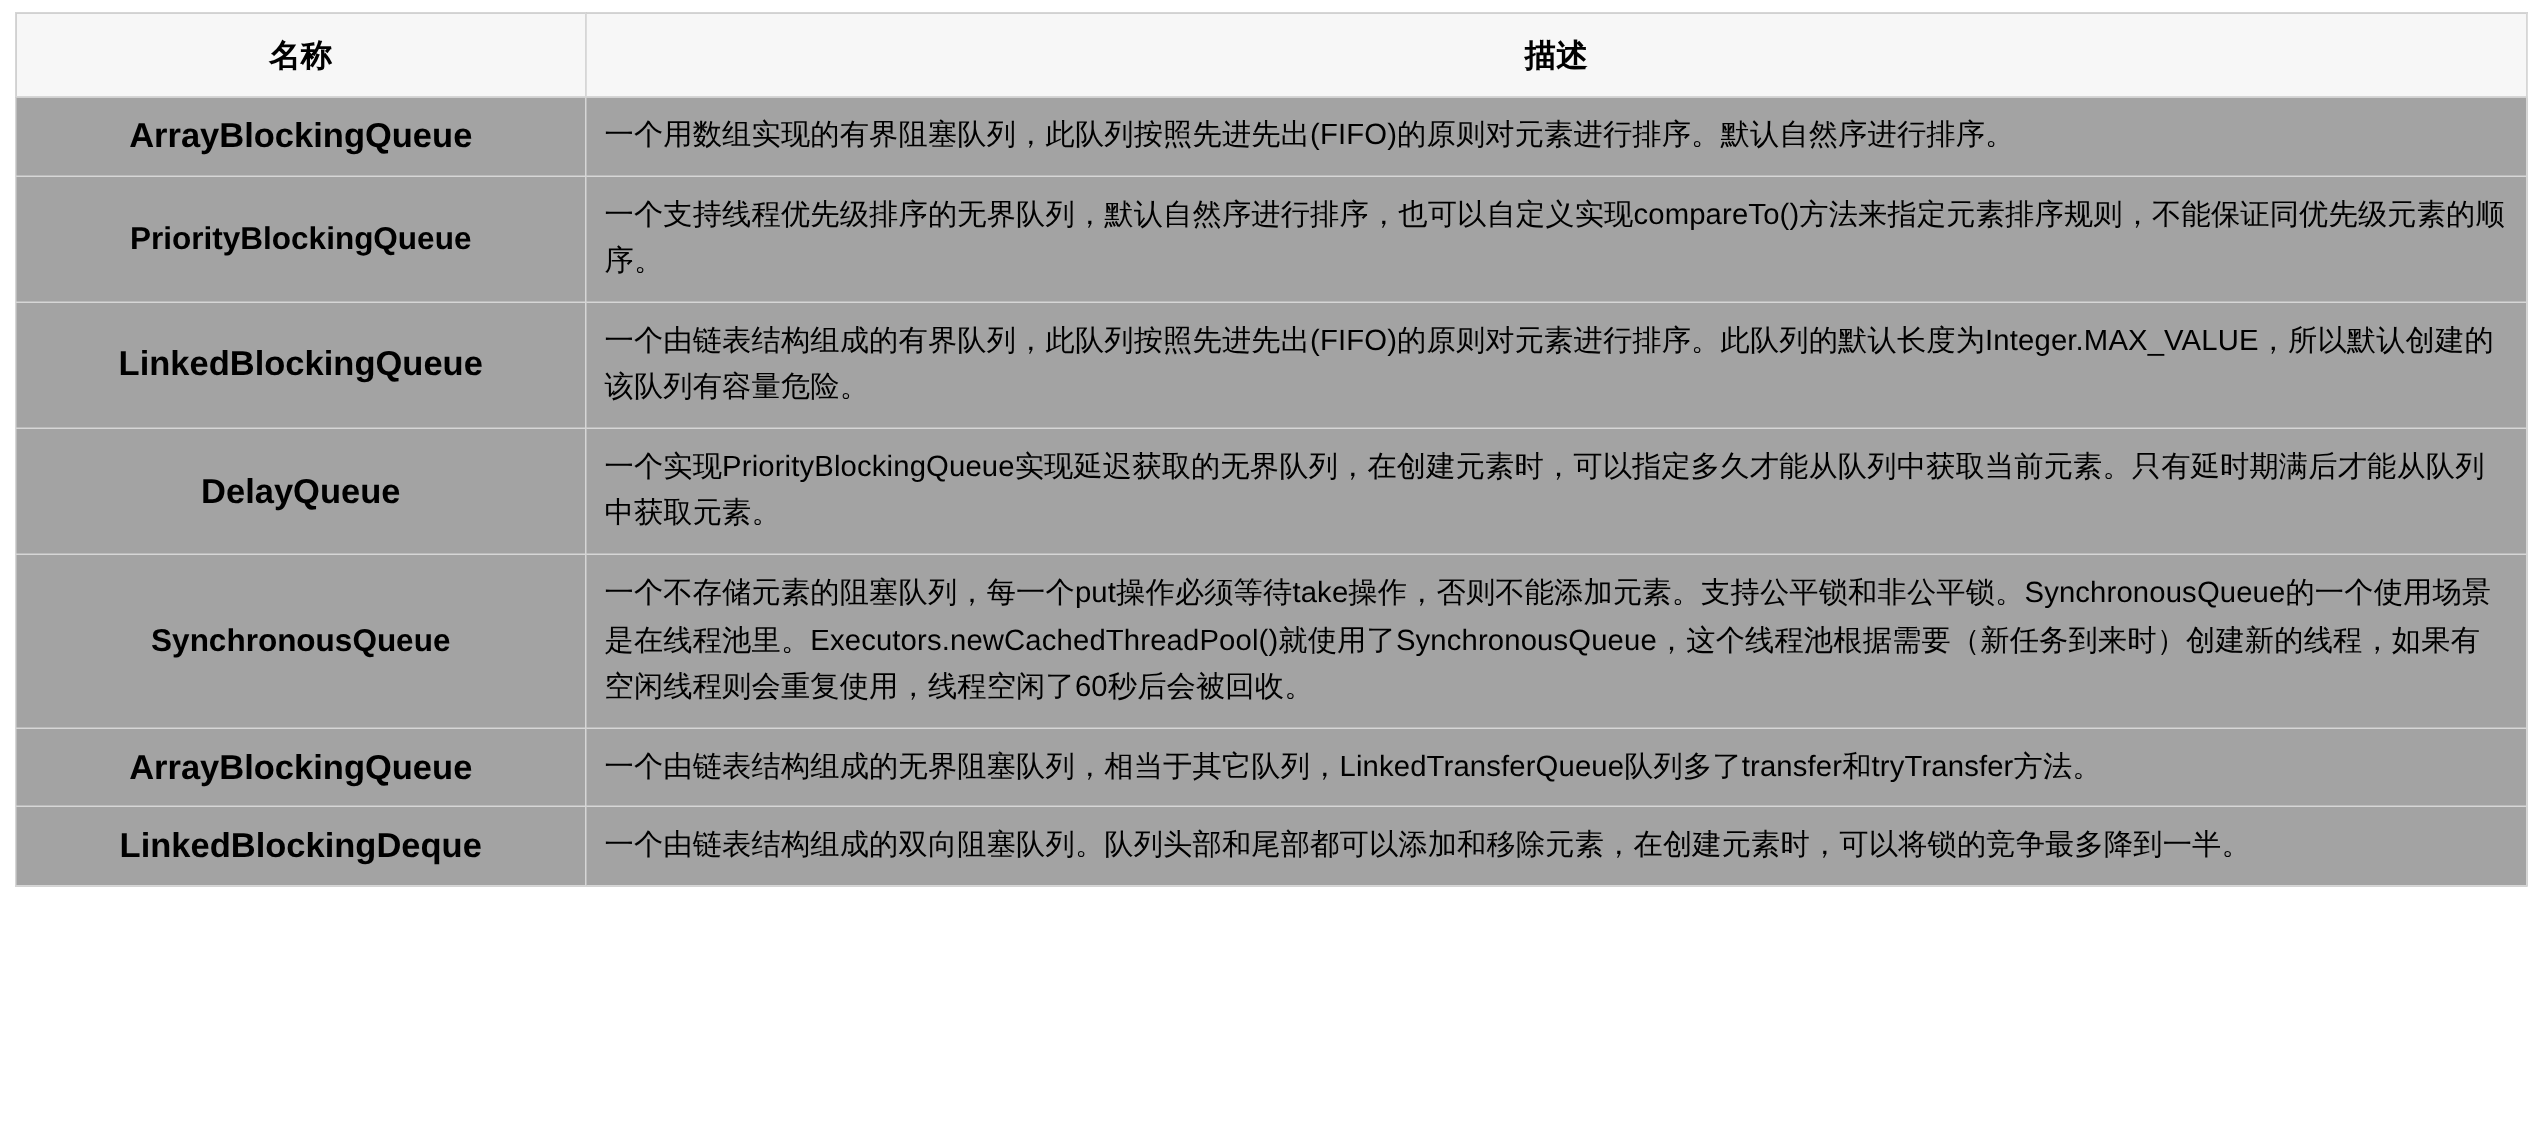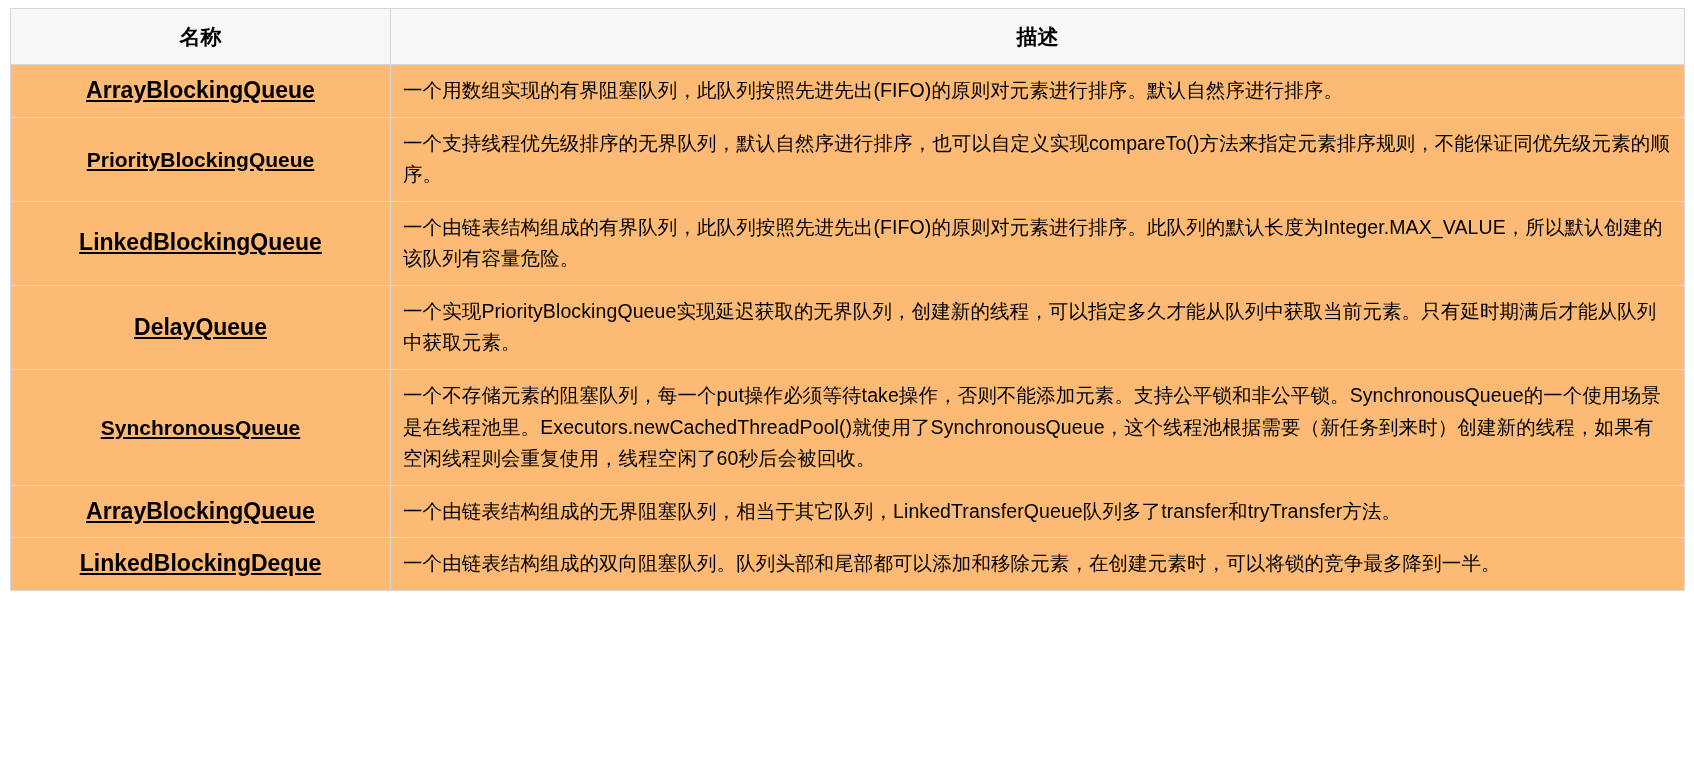--- a/index.html
+++ b/index.html
@@ -16,21 +16,21 @@
   }
   .table-wrap {
     padding: 8px 10px 0 10px;
     box-sizing: border-box;
     width: 1694px;
   }
   table.queue-table {
     border-collapse: collapse;
     table-layout: fixed;
     width: 1674px;
-    background: #fdba74;
+    background: #a3a3a3;
   }
   table.queue-table col.col-name { width: 380px; }
   table.queue-table col.col-desc { width: 1294px; }
 
   table.queue-table th,
   table.queue-table td {
     border: 1px solid #d6d6d6;
     vertical-align: middle;
     padding: 10px 12px;
     box-sizing: border-box;
@@ -43,21 +43,20 @@
     height: 56px;
     padding: 6px 12px;
   }
   td.name-cell {
     text-align: center;
     font-weight: bold;
     font-size: 23px;
     line-height: 1.3;
     letter-spacing: 0px;
     white-space: nowrap;
-    text-decoration: underline;
   }
   td.name-cell.small {
     font-size: 21px;
   }
   td.desc-cell {
     font-size: 19.5px;
     line-height: 1.62;
     text-align: left;
     letter-spacing: 0.1px;
   }
@@ -85,21 +84,21 @@
       <tr>
         <td class="name-cell small">PriorityBlockingQueue</td>
         <td class="desc-cell">一个支持线程优先级排序的无界队列，默认自然序进行排序，也可以自定义实现compareTo()方法来指定元素排序规则，不能保证同优先级元素的顺序。</td>
       </tr>
       <tr>
         <td class="name-cell">LinkedBlockingQueue</td>
         <td class="desc-cell">一个由链表结构组成的有界队列，此队列按照先进先出(FIFO)的原则对元素进行排序。此队列的默认长度为Integer.MAX_VALUE，所以默认创建的该队列有容量危险。</td>
       </tr>
       <tr>
         <td class="name-cell">DelayQueue</td>
-        <td class="desc-cell">一个实现PriorityBlockingQueue实现延迟获取的无界队列，创建新的线程，可以指定多久才能从队列中获取当前元素。只有延时期满后才能从队列中获取元素。</td>
+        <td class="desc-cell">一个实现PriorityBlockingQueue实现延迟获取的无界队列，在创建元素时，可以指定多久才能从队列中获取当前元素。只有延时期满后才能从队列中获取元素。</td>
       </tr>
       <tr>
         <td class="name-cell small">SynchronousQueue</td>
         <td class="desc-cell">一个不存储元素的阻塞队列，每一个put操作必须等待take操作，否则不能添加元素。支持公平锁和非公平锁。SynchronousQueue的一个使用场景是在线程池里。Executors.newCachedThreadPool()就使用了SynchronousQueue，这个线程池根据需要（新任务到来时）创建新的线程，如果有空闲线程则会重复使用，线程空闲了60秒后会被回收。</td>
       </tr>
       <tr>
         <td class="name-cell">ArrayBlockingQueue</td>
         <td class="desc-cell">一个由链表结构组成的无界阻塞队列，相当于其它队列，LinkedTransferQueue队列多了transfer和tryTransfer方法。</td>
       </tr>
       <tr>

